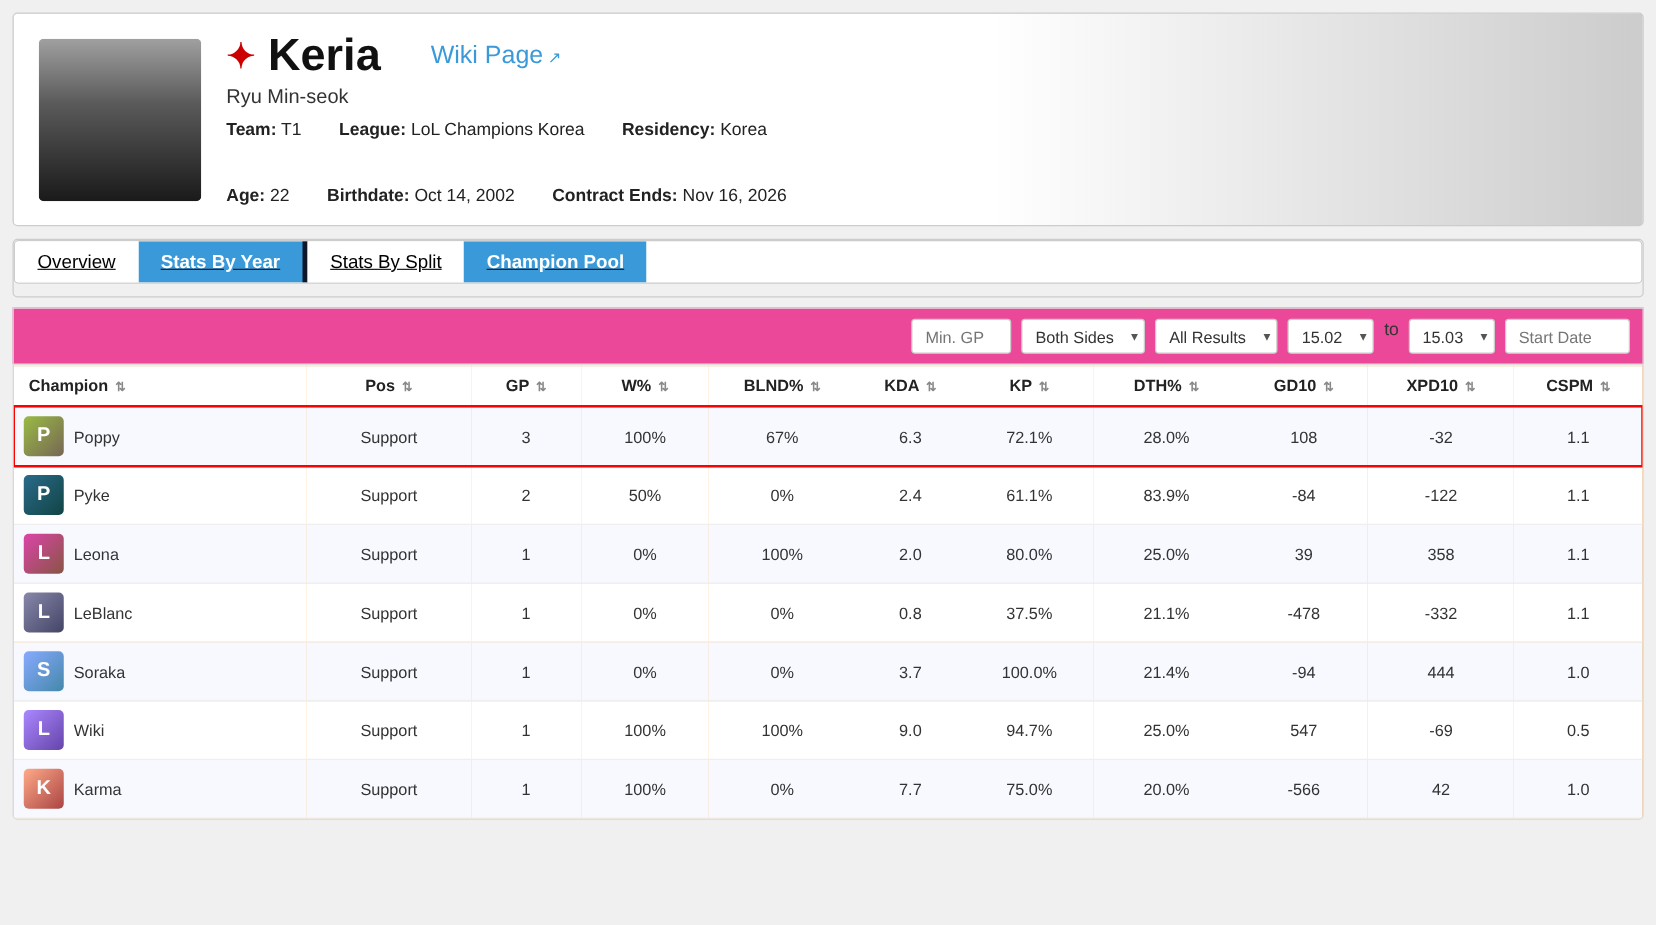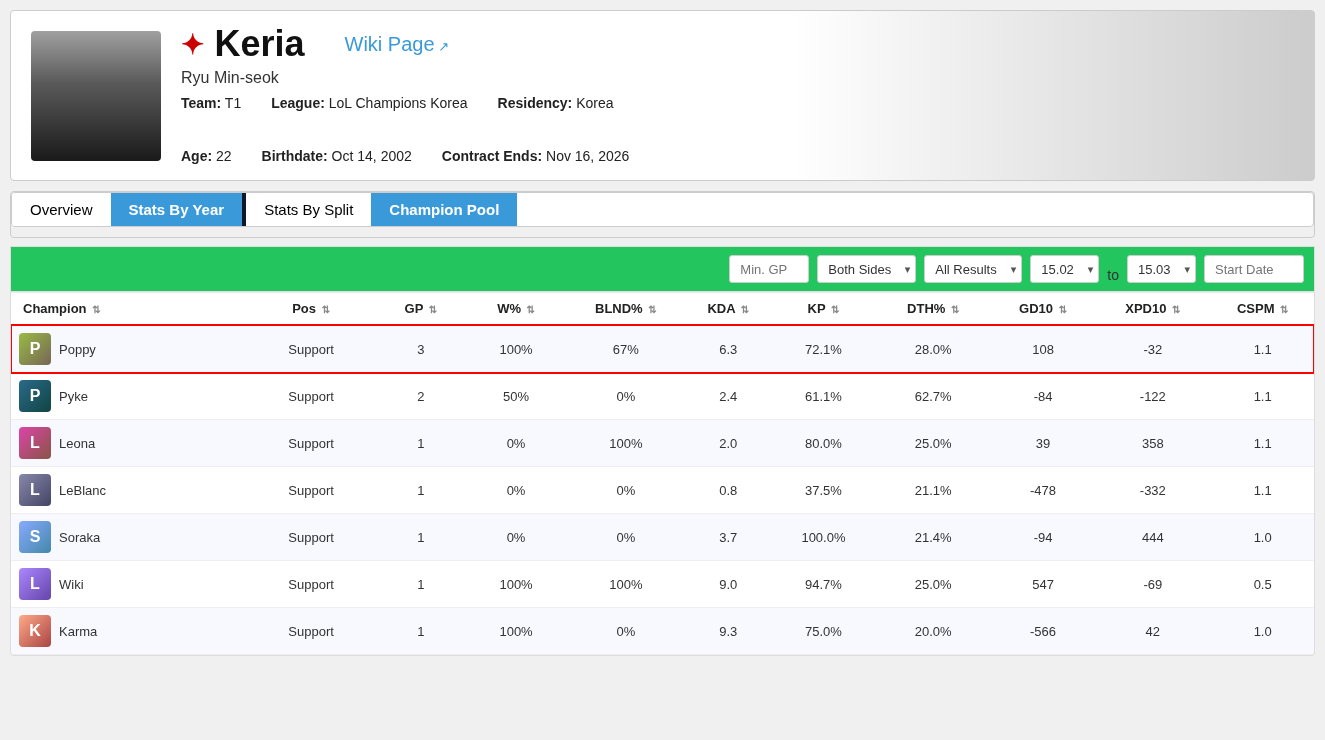--- a/index.html
+++ b/index.html
@@ -108,24 +108,24 @@
       font-weight: bold;
     }
     .tab.active-outline {
       background: #fff;
       color: #000;
       border: none;
     }
     
     .filter-bar {
       display: flex;
-      align-items: flex-end;
+      align-items: flex-start;
       gap: 8px;
       padding: 8px 10px;
-      background: #22c55e;
+      background: #ec4899;
       border: 1px solid #ddd;
       border-bottom: none;
       margin-bottom: 0;
     }
     .filter-input {
       border: 1px solid #ccc;
       padding: 4px 10px;
       border-radius: 3px;
       font-size: 13px;
       color: #555;
@@ -264,20 +264,21 @@
       margin-right: 10px;
       color: #c00;
       font-weight: bold;
     }
 
     .tab-container {
       border: 1px solid #ccc;
       border-radius: 4px;
       overflow: hidden;
       margin-bottom: 8px;
+      text-decoration: underline;
     }
 
     .col-champion { width: 160px; }
     .col-pos { width: 90px; }
     .col-gp { width: 60px; }
     .col-wpct { width: 70px; }
     .col-blnd { width: 80px; }
     .col-kda { width: 60px; }
     .col-kp { width: 70px; }
     .col-dth { width: 80px; }
@@ -394,21 +395,21 @@
                 <div class="champ-icon pyke">P</div>
                 <span>Pyke</span>
               </div>
             </td>
             <td>Support</td>
             <td>2</td>
             <td>50%</td>
             <td>0%</td>
             <td>2.4</td>
             <td>61.1%</td>
-            <td>62.7%</td>
+            <td>83.9%</td>
             <td>-84</td>
             <td>-122</td>
             <td>1.1</td>
           </tr>
           <tr>
             <td>
               <div class="champ-cell">
                 <div class="champ-icon leona">L</div>
                 <span>Leona</span>
               </div>
@@ -482,21 +483,21 @@
             <td>
               <div class="champ-cell">
                 <div class="champ-icon karma">K</div>
                 <span>Karma</span>
               </div>
             </td>
             <td>Support</td>
             <td>1</td>
             <td>100%</td>
             <td>0%</td>
-            <td>9.3</td>
+            <td>7.7</td>
             <td>75.0%</td>
             <td>20.0%</td>
             <td>-566</td>
             <td>42</td>
             <td>1.0</td>
           </tr>
         </tbody>
     </table>
   </div>
 </div>

